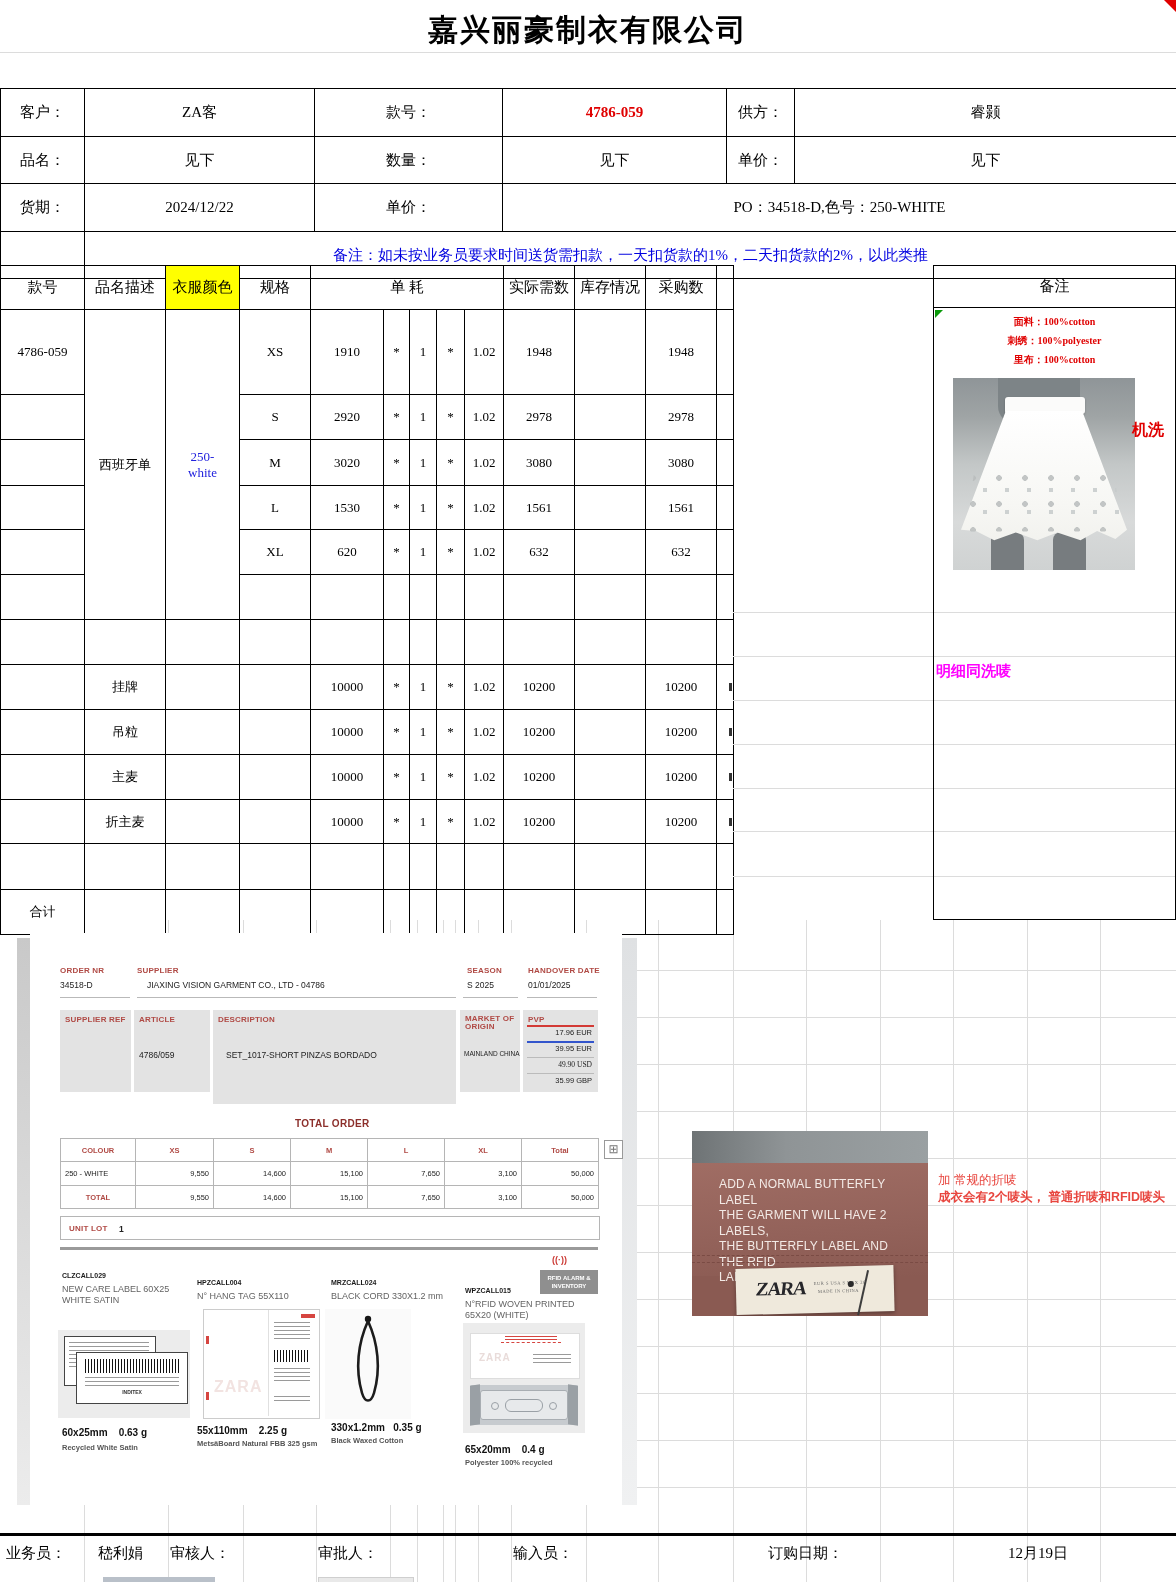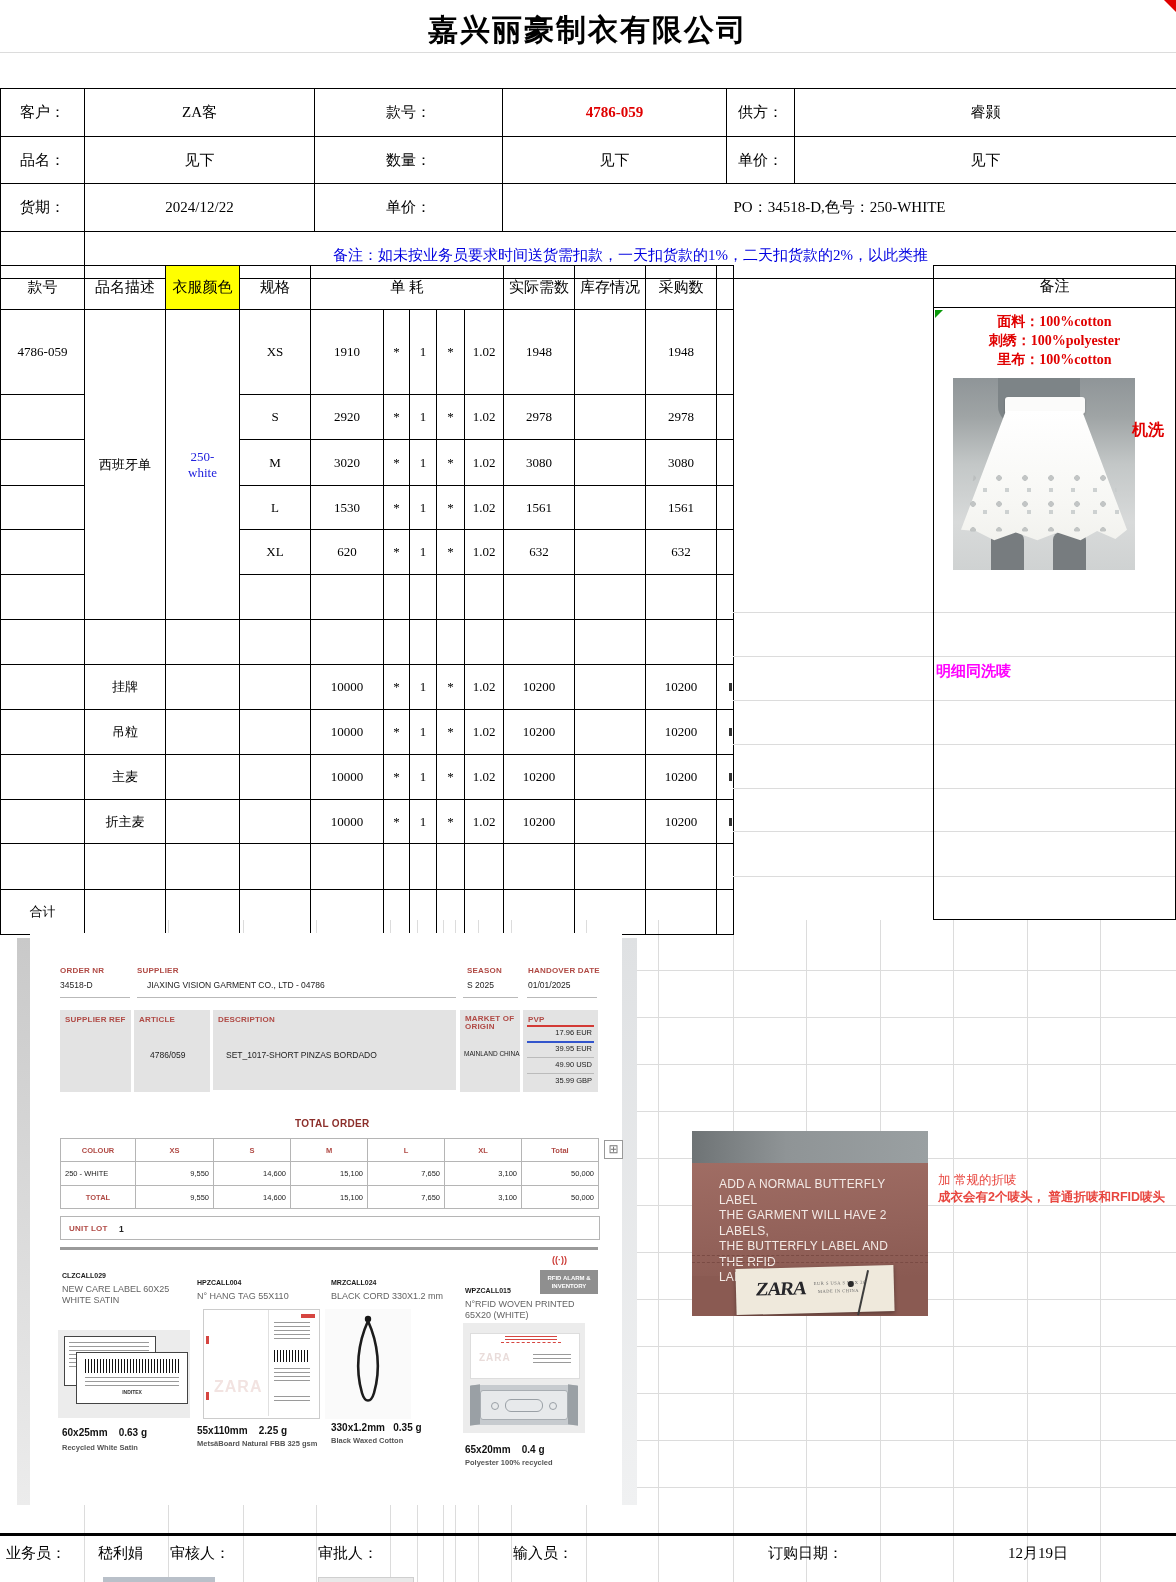--- a/index.html
+++ b/index.html
@@ -25,21 +25,21 @@
   #main td{font-size:13px;}
   #main td.hd{font-size:15px;}
   #main td.yellow{background:#ffff00;}
   td.faint-top{border-top-color:#dcdcdc !important;}
   .blue-cell{color:#2222dd;font-size:13px;line-height:16px;}
   .tickbar{display:block;margin:0 1px 0 auto;width:3px;height:8px;background:#333;}
   
   .remark-box{left:933px;top:265px;width:243px;height:655px;border:1px solid #000;box-sizing:border-box;}
   .remark-hd{left:933px;top:265px;width:243px;height:43px;line-height:43px;text-align:center;font-size:15px;border-bottom:1px solid #000;box-sizing:border-box;}
   .green-tri{left:935px;top:310px;width:0;height:0;border-right:8px solid transparent;border-top:8px solid #0a9a0a;}
-  .comp{left:933px;top:312px;width:243px;text-align:center;color:#e00000;font-weight:bold;font-size:14px;line-height:19px;}
+  .comp{left:933px;top:312px;width:243px;text-align:center;color:#e00000;font-weight:bold;font-size:10px;line-height:19px;}
   .jixi{left:1132px;top:420px;width:44px;color:#e00000;font-weight:bold;font-size:16px;}
   .detailnote{left:936px;top:662px;width:200px;color:#ff00ff;font-weight:bold;font-size:15px;text-align:left;}
   
   .shorts{left:953px;top:378px;width:182px;height:192px;overflow:hidden;
           background:linear-gradient(#8f9598 0%,#9fa4a5 20%,#c3c7c7 45%,#d8dada 75%,#cfd2d2 100%);}
   .mq-torso{position:absolute;left:45px;top:0;width:82px;height:46px;background:#7d8487;border-radius:0 0 18px 18px;}
   .mq-leg{position:absolute;width:33px;height:40px;background:#777c7f;border-radius:8px 8px 0 0;top:154px;}
   .sh-band{position:absolute;left:52px;top:19px;width:80px;height:17px;background:#fbfbfa;border-radius:3px;box-shadow:0 1px 2px rgba(0,0,0,.25);}
   .sh-body{position:absolute;left:8px;top:33px;width:166px;height:132px;background:linear-gradient(#ffffff,#f7f7f4 70%,#f2f2ee);
            clip-path:polygon(27% 0,73% 0,100% 90%,93% 97%,82% 91%,72% 98%,58% 92%,46% 98%,33% 92%,20% 98%,9% 91%,0 90%);}
@@ -456,38 +456,38 @@
     <div class="dunder" style="left:433px;top:64px;width:55px;"></div>
     <span class="dlabel" style="left:498px;top:33px;">HANDOVER DATE</span>
     <span class="dval" style="left:498px;top:47px;">01/01/2025</span>
     <div class="dunder" style="left:497px;top:64px;width:70px;"></div>
 
     <div class="gpanel" style="left:30px;top:77px;width:71px;height:82px;">
       <span class="dlabel">SUPPLIER REF</span>
     </div>
     <div class="gpanel" style="left:104px;top:77px;width:76px;height:82px;">
       <span class="dlabel">ARTICLE</span>
-      <span class="dval" style="left:16px;top:40px;">4786/059</span>
-    </div>
-    <div class="gpanel" style="left:183px;top:77px;width:243px;height:80px;">
+      <span class="dval" style="left:5px;top:40px;">4786/059</span>
+    </div>
+    <div class="gpanel" style="left:183px;top:77px;width:243px;height:94px;">
       <span class="dlabel">DESCRIPTION</span>
       <span class="dval" style="left:5px;top:40px;margin-left:8px;">SET_1017-SHORT PINZAS BORDADO</span>
     </div>
     <div class="gpanel" style="left:430px;top:77px;width:60px;height:82px;">
       <span class="dlabel" style="line-height:8px;width:50px;white-space:normal;">MARKET OF ORIGIN</span>
       <span class="dval" style="left:4px;top:40px;font-size:6.5px;">MAINLAND CHINA</span>
     </div>
     <div class="gpanel" style="left:493px;top:77px;width:75px;height:82px;">
       <span class="dlabel">PVP</span>
       <div class="pvpline" style="top:15px;background:#d33a35;height:2px;"></div>
       <span class="pvprow" style="top:18px;">17.96 EUR</span>
       <div class="pvpline" style="top:31px;background:#3355cc;height:2px;"></div>
       <span class="pvprow" style="top:34px;">39.95 EUR</span>
       <div class="pvpline" style="top:47px;"></div>
-      <span class="pvprow" style="top:50px;">49.90 USD</span>
+      <span class="pvprow" style="top:50px;font-family:Liberation Serif, serif;">49.90 USD</span>
       <div class="pvpline" style="top:63px;"></div>
       <span class="pvprow" style="top:66px;">35.99 GBP</span>
     </div>
 
     <div class="totaltitle" style="left:265px;top:185px;">TOTAL ORDER</div>
     <table class="ord" style="left:30px;top:205px;width:538px;">
       <colgroup>
           <col style="width:75px">
           <col style="width:78px">
           <col style="width:77px">

